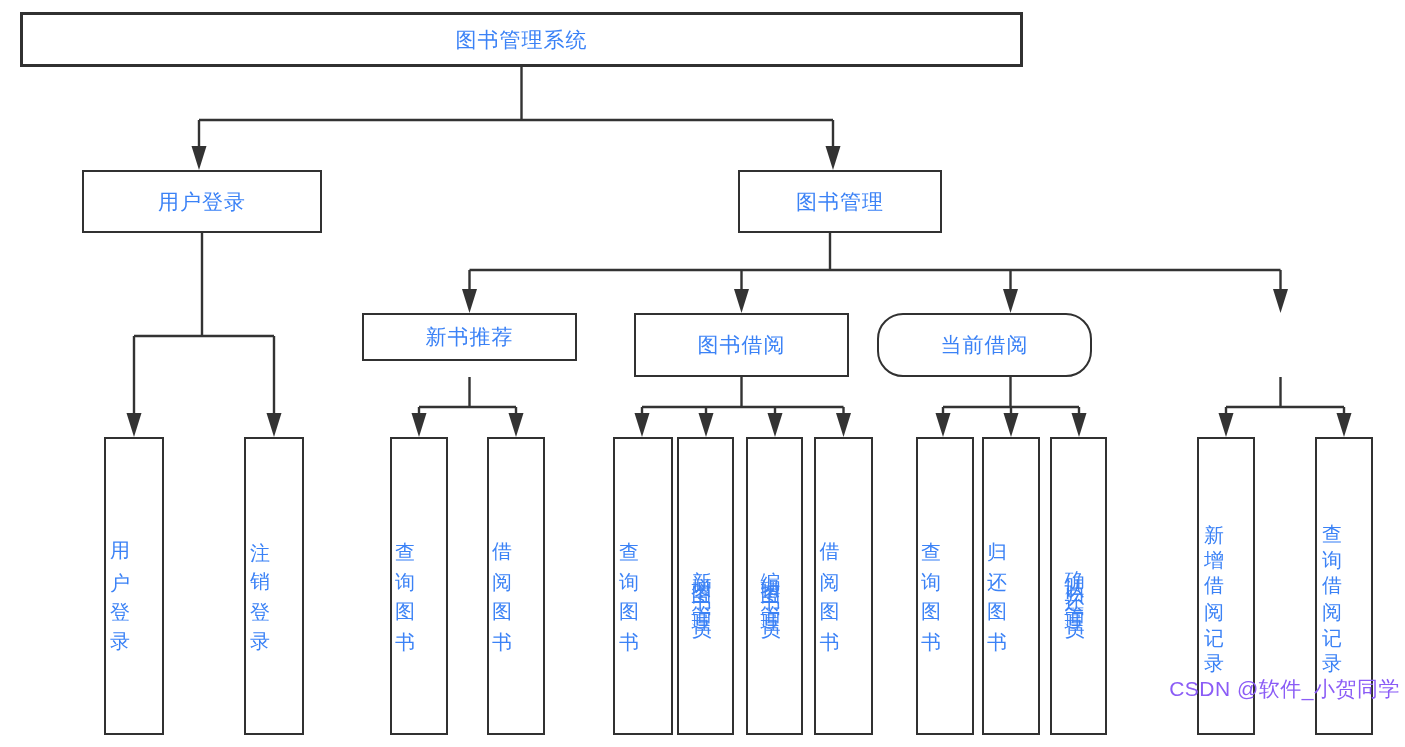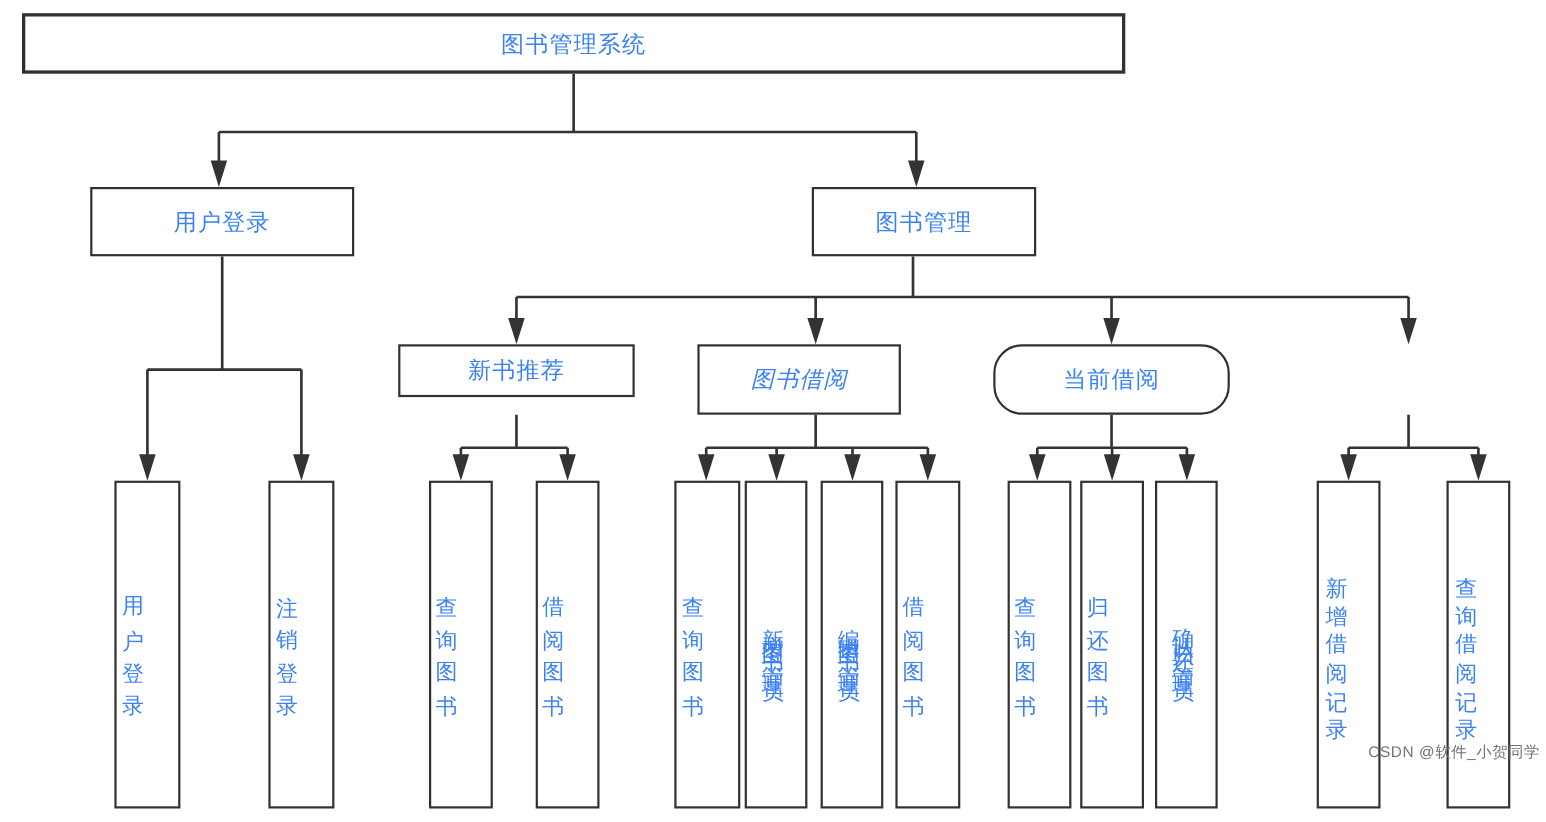--- a/index.html
+++ b/index.html
@@ -42,22 +42,22 @@
     writing-mode: vertical-rl;
     font-size: 20px;
   }
   .v4 { letter-spacing: 30px; padding-block-start: 26px; }
   .v6 { letter-spacing: 26px; padding-block-start: 22px; }
   .v9 { letter-spacing: 7px;  padding-block-start: 6px; }
   .watermark {
     position: absolute;
     right: 5px;
     top: 675px;
-    font-size: 14px;
-    color: #737373;
+    font-size: 21px;
+    color: #8b5cf6;
     letter-spacing: 0.5px;
     z-index: 5;
   }
 </style>
 </head>
 <body>
 
 <div class="canvas">
 
   <svg class="connector-layer" id="connectors" width="1405" height="747" viewBox="0 0 1405 747">
@@ -88,22 +88,22 @@
       <polygon points="1218.5,413 1233.5,413 1226,437" fill="#333333"></polygon>
       <polygon points="1336.5,413 1351.5,413 1344,437" fill="#333333"></polygon>
     </svg>
 
   <div class="box hbox root-box" style="left:20px; top:12px; width:1003px; height:55px;">图书管理系统</div>
 
   <div class="box hbox" style="left:82px; top:170px; width:240px; height:63px;">用户登录</div>
   <div class="box hbox" style="left:738px; top:170px; width:204px; height:63px;">图书管理</div>
 
   <div class="box hbox" style="left:362px; top:313px; width:215px; height:48px;">新书推荐</div>
-  <div class="box hbox" style="left:634px; top:313px; width:185px; height:64px;font-style:italic;">图书借阅</div>
-  <div class="box hbox" style="left:903px; top:313px; width:215px; height:64px;border-radius:26px;">当前借阅</div>
+  <div class="box hbox" style="left:634px; top:313px; width:215px; height:64px;">图书借阅</div>
+  <div class="box hbox" style="left:877px; top:313px; width:215px; height:64px;border-radius:26px;">当前借阅</div>
 
   <div class="box vbox v4" style="left:104px; top:437px; width:60px; height:298px;">用户登录</div>
   <div class="box vbox v4" style="left:244px; top:437px; width:60px; height:298px;">注销登录</div>
 
   <div class="box vbox v4" style="left:390px; top:437px; width:58px; height:298px;">查询图书</div>
   <div class="box vbox v4" style="left:487px; top:437px; width:58px; height:298px;">借阅图书</div>
 
   <div class="box vbox v4" style="left:613px; top:437px; width:60px; height:298px;">查询图书</div>
   <div class="box vbox v9" style="left:677px; top:437px; width:57px; height:298px;">新增图书（管理员）</div>
   <div class="box vbox v9" style="left:746px; top:437px; width:57px; height:298px;">编辑图书（管理员）</div>

